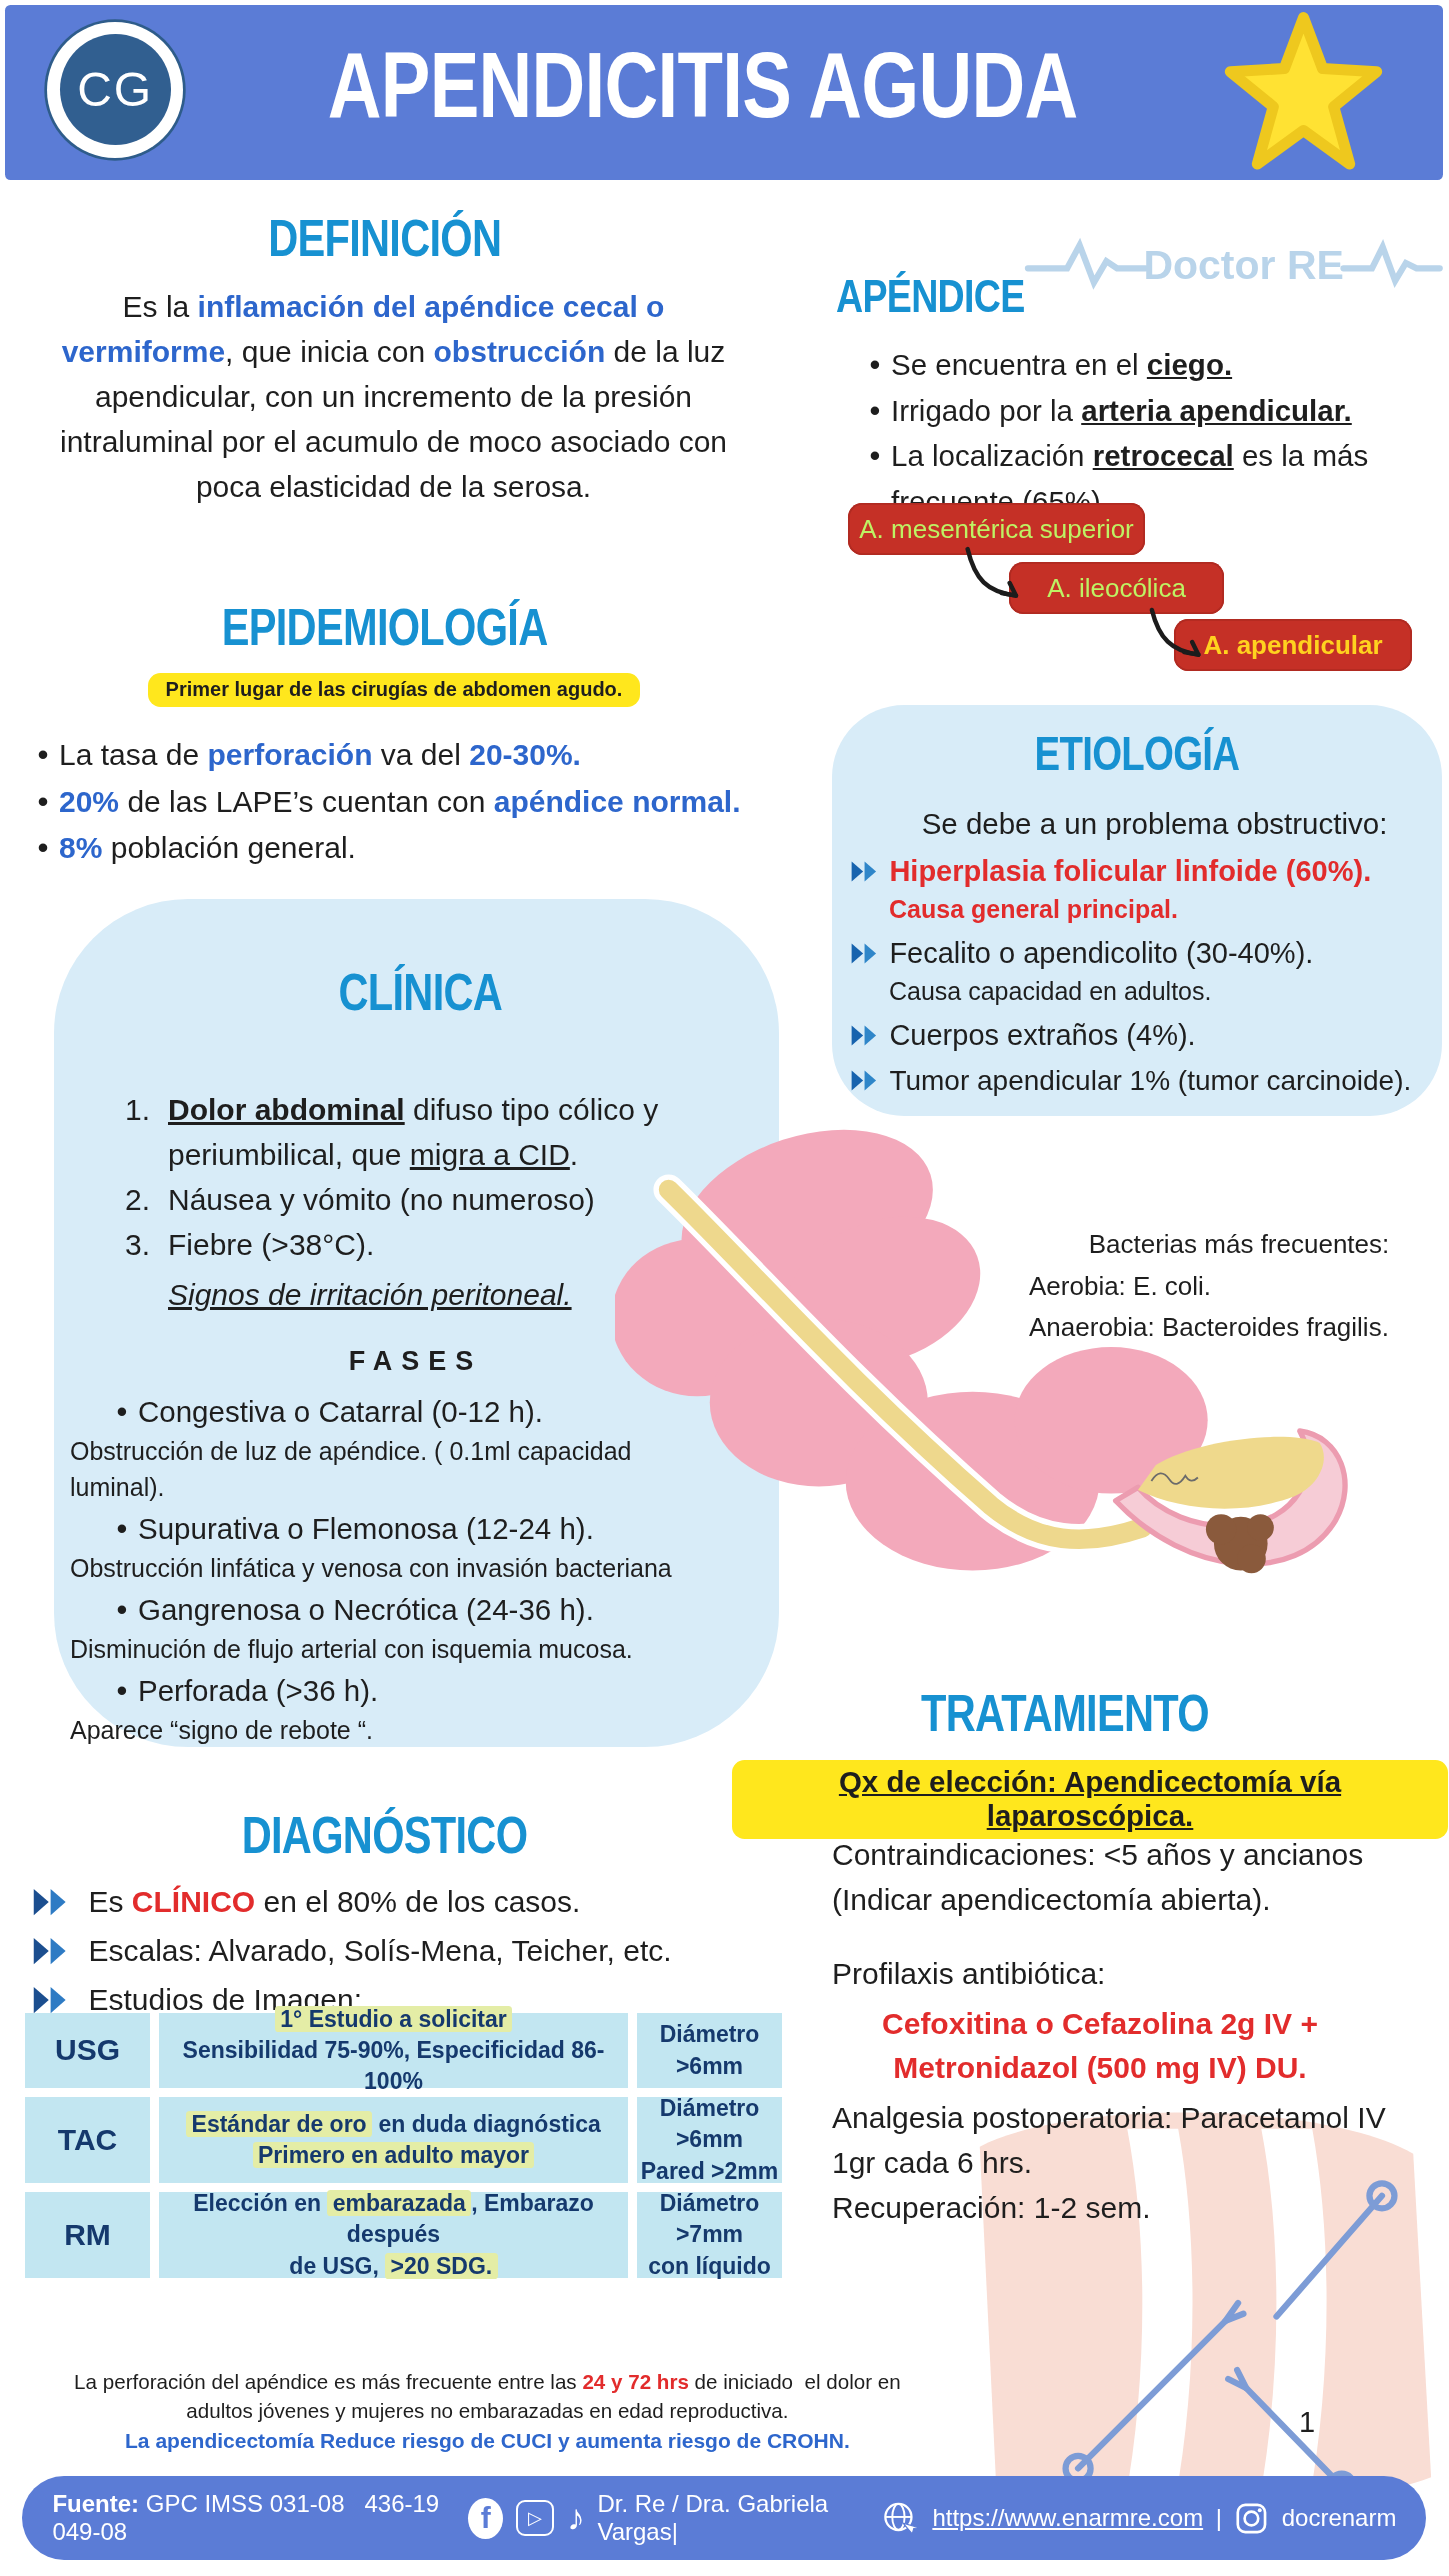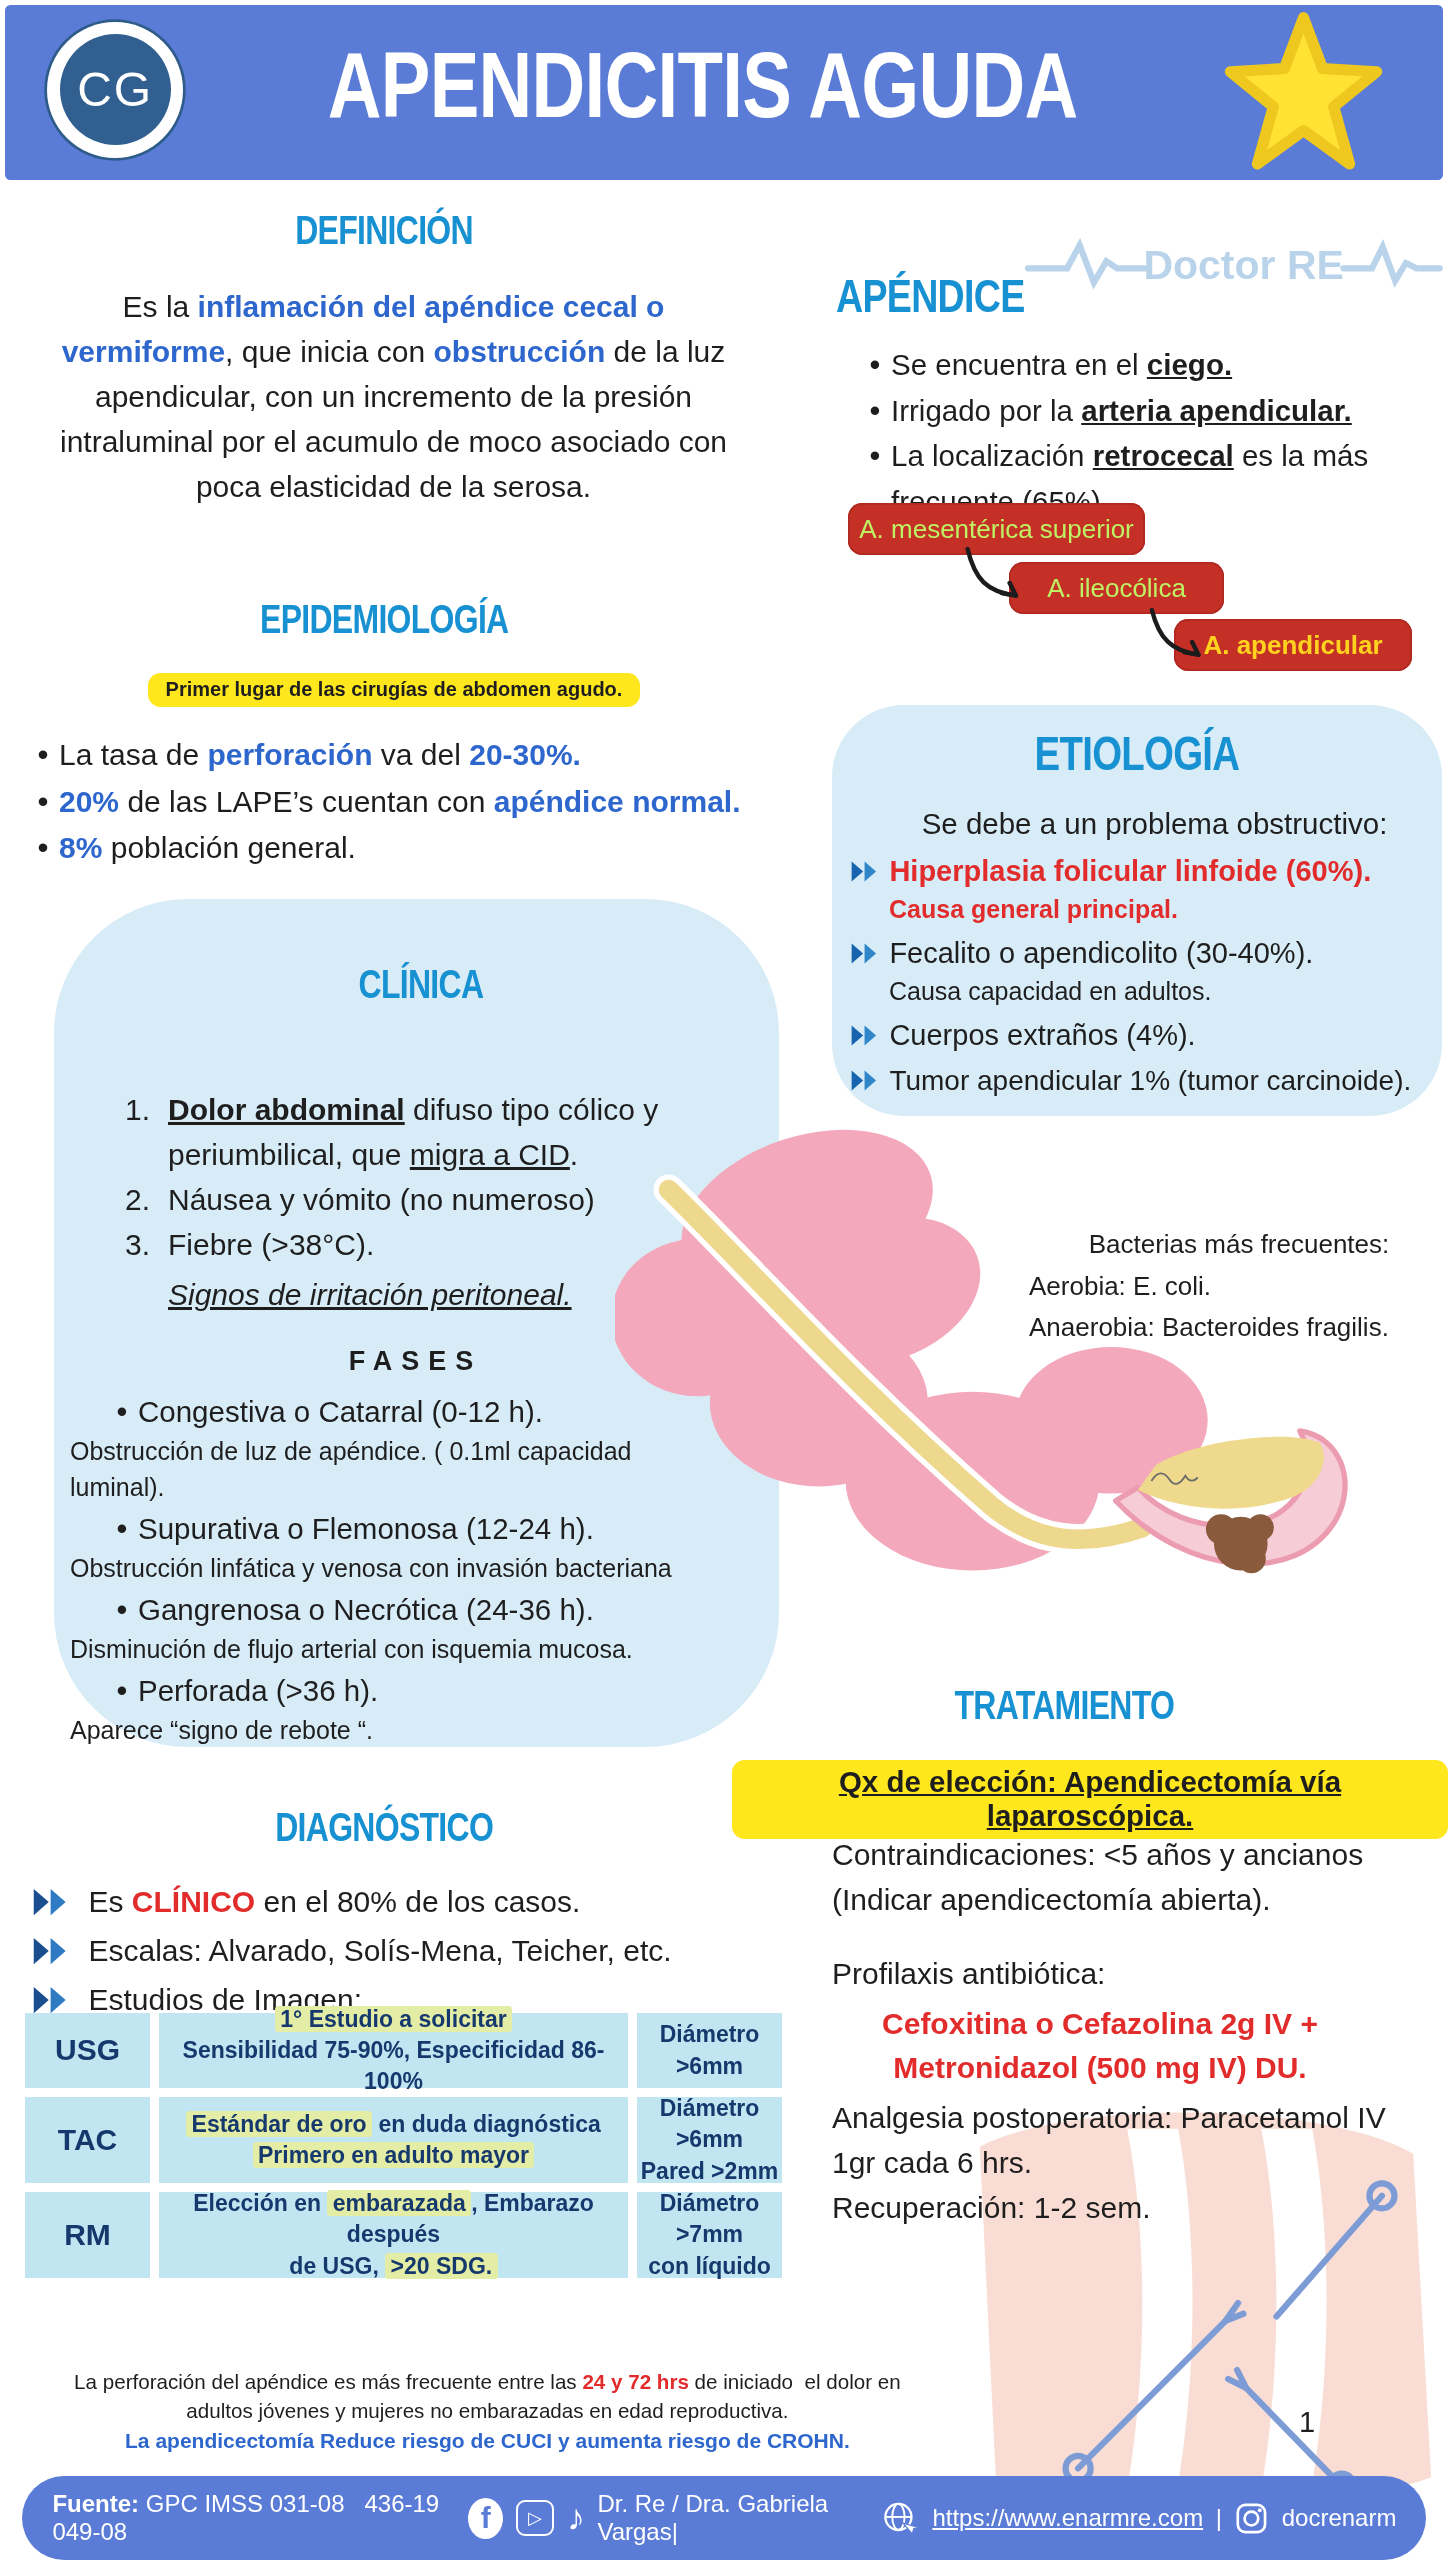--- a/index.html
+++ b/index.html
@@ -10,21 +10,21 @@
   .cond-l{display:inline-block;transform:scaleX(.8);transform-origin:left center;white-space:nowrap;letter-spacing:-0.9px;}
   .h-blue{font-weight:900;color:#1791d1;}
   
   .banner{left:5.4px;top:5.4px;width:1438px;height:175px;background:#5b7cd6;border-radius:5.4px;}
   .logo-wrap{left:47px;top:21.5px;width:136px;height:136px;border-radius:50%;background:#ffffff;
              box-shadow:0 0 0 2.7px #2e5c8a;display:flex;align-items:center;justify-content:center;}
   .logo-inner{width:111px;height:111px;border-radius:50%;background:#315f90;display:flex;align-items:center;justify-content:center;
               color:#fff;font-size:48px;letter-spacing:1.8px;font-weight:400;}
   .title{left:197px;top:32px;width:1011px;text-align:center;color:#fff;font-size:93px;font-weight:900;}
   
-  .sec-h{font-size:40px;text-align:center;}
+  .sec-h{font-size:52px;text-align:center;}
   
   .blue-b{color:#2d66cc;font-weight:bold;}
   .red-b{color:#e22c2c;font-weight:bold;}
   .u-b{font-weight:bold;text-decoration:underline;}
   .u{text-decoration:underline;}
   .pre{white-space:pre-wrap;}
   .pill{display:inline-block;background:#ffe71d;border-radius:12.5px;padding:5.4px 18px;font-weight:bold;}
   .panel{background:#d8ecf8;}
   .brow{display:flex;align-items:flex-start;}
   .dot{flex:0 0 32px;text-align:center;font-weight:bold;}

